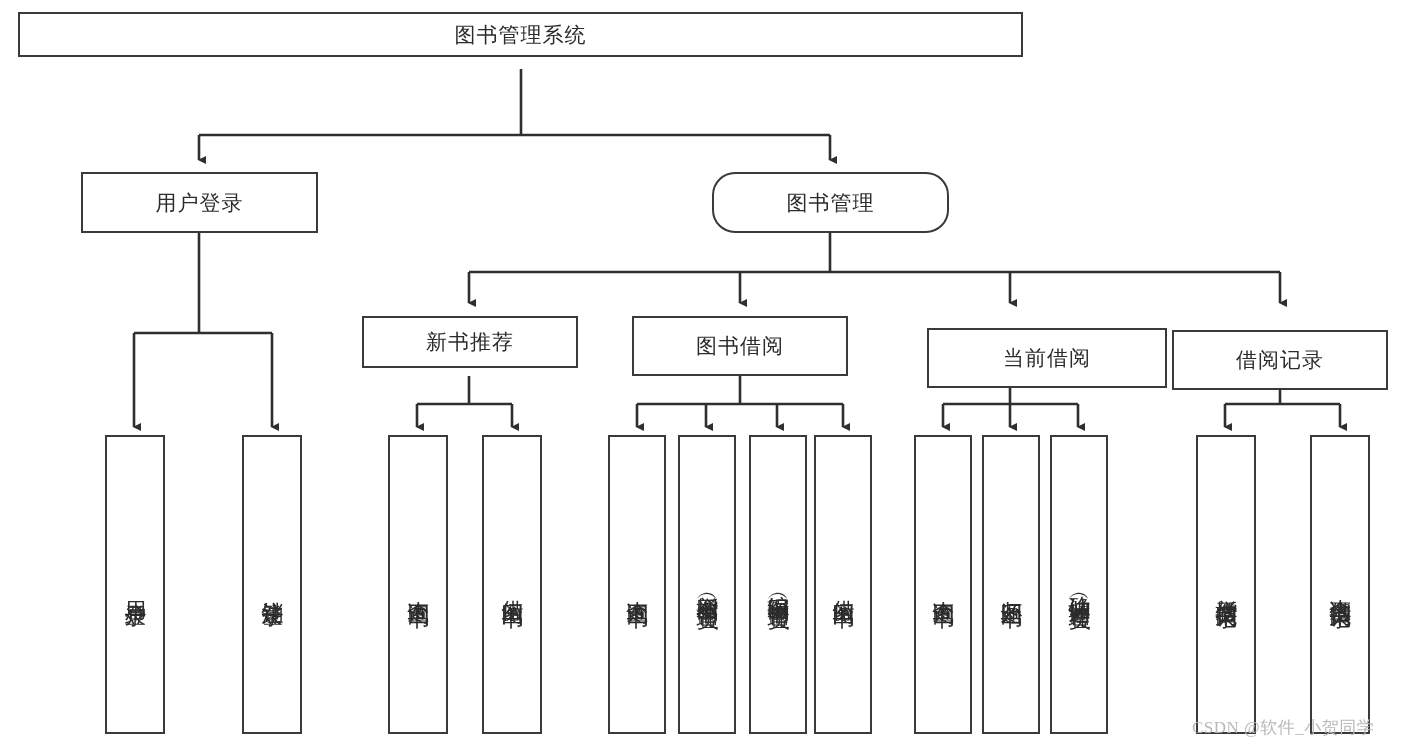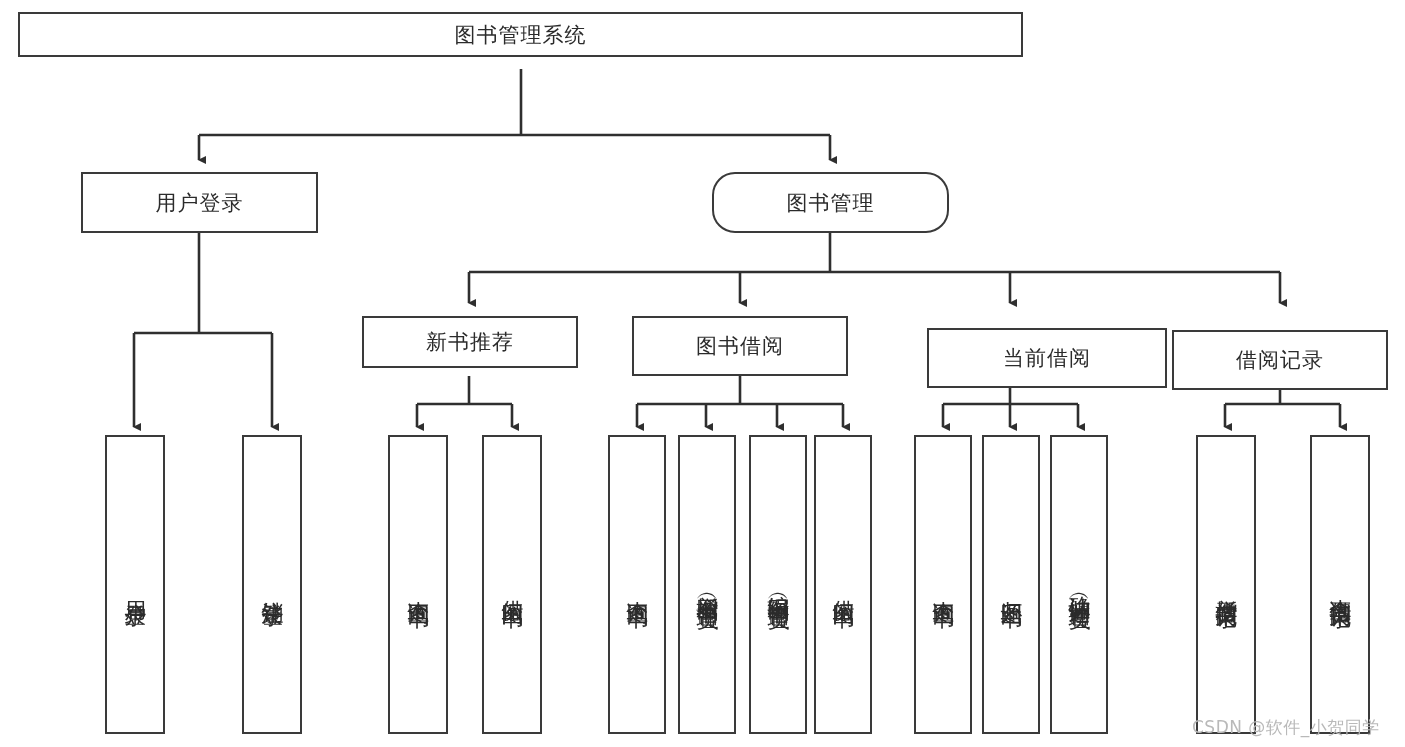--- a/index.html
+++ b/index.html
@@ -177,15 +177,15 @@
     <span class="vtext">确认归还（管理员）</span>
   </div>
 
   <div class="node v" style="left:1196px; top:435px; width:60px; height:299px;">
     <span class="vtext">新增借阅记录</span>
   </div>
   <div class="node v" style="left:1310px; top:435px; width:60px; height:299px;">
     <span class="vtext">查询借阅记录</span>
   </div>
 
-  <div class="watermark" style="left:1192px; top:716px;">CSDN @软件_小贺同学</div>
+  <div class="watermark" style="left:1192px; top:716px;font-family:Liberation Serif, serif;">CSDN @软件_小贺同学</div>
 
 </div>
 
 </body></html>

